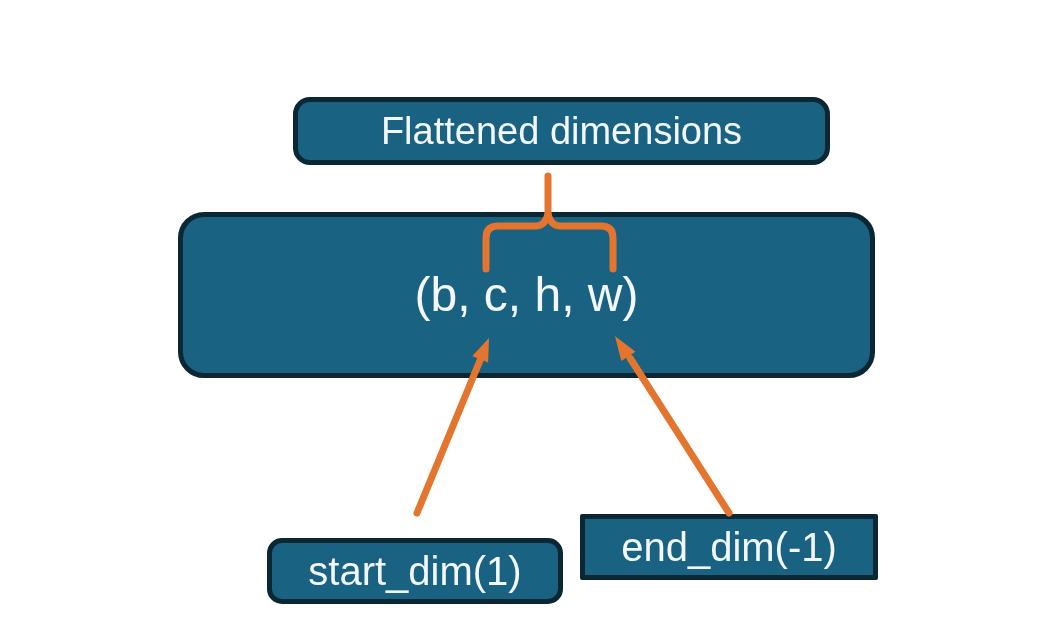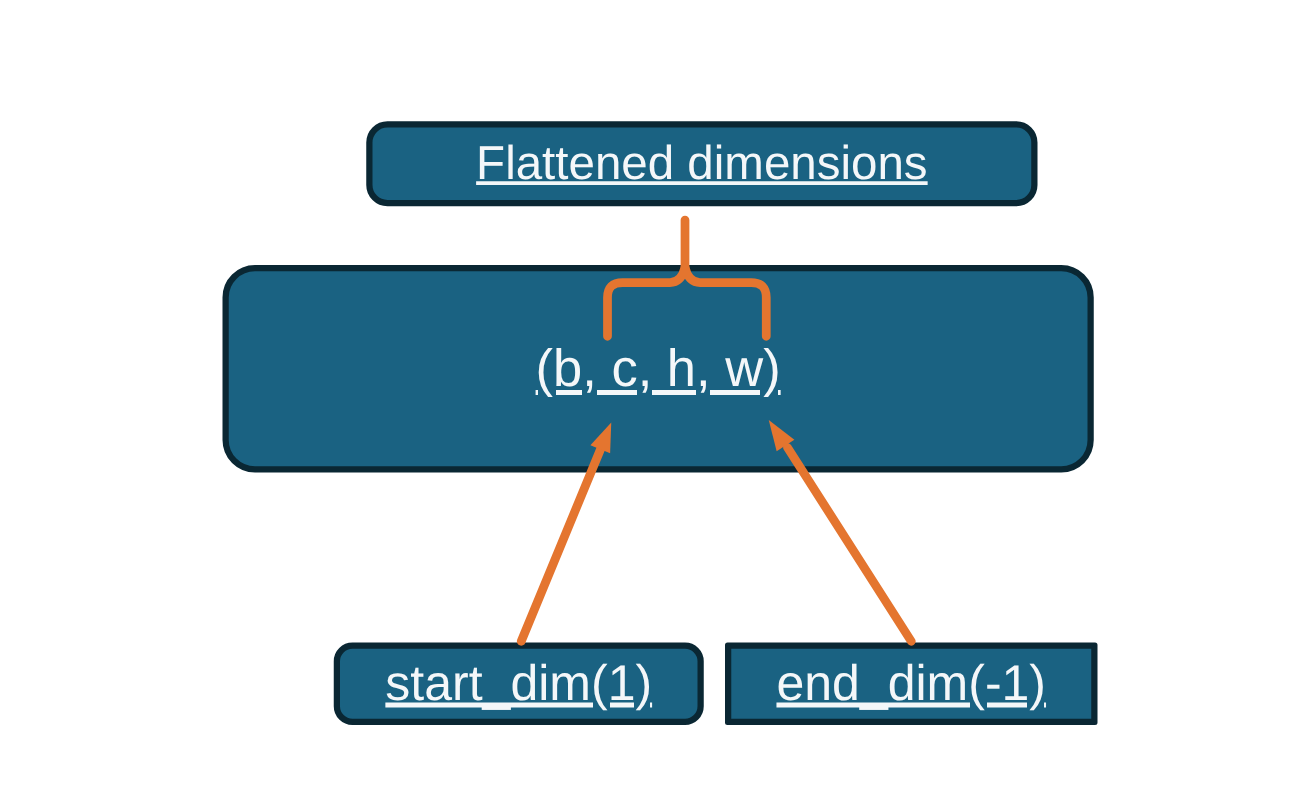--- a/index.html
+++ b/index.html
@@ -19,41 +19,40 @@
     position: absolute;
     box-sizing: border-box;
     background: #1a6282;
     border: 5px solid #0a2733;
     color: #f4f7f9;
     display: flex;
     align-items: center;
     justify-content: center;
     text-align: center;
     line-height: 1;
-    text-decoration: underline;
   }
   .node-flattened {
     left: 293px;
     top: 97px;
     width: 537px;
     height: 68px;
     border-radius: 17px;
     font-size: 38px;
   }
   .node-tensor {
     left: 178px;
     top: 212px;
     width: 697px;
     height: 166px;
     border-radius: 26px;
-    font-size: 42px;
+    font-size: 48px;
   }
   .node-start {
     left: 267px;
-    top: 514px;
+    top: 538px;
     width: 296px;
     height: 66px;
     border-radius: 15px;
     font-size: 40px;
   }
   .node-end {
     left: 580px;
     top: 514px;
     width: 298px;
     height: 66px;

